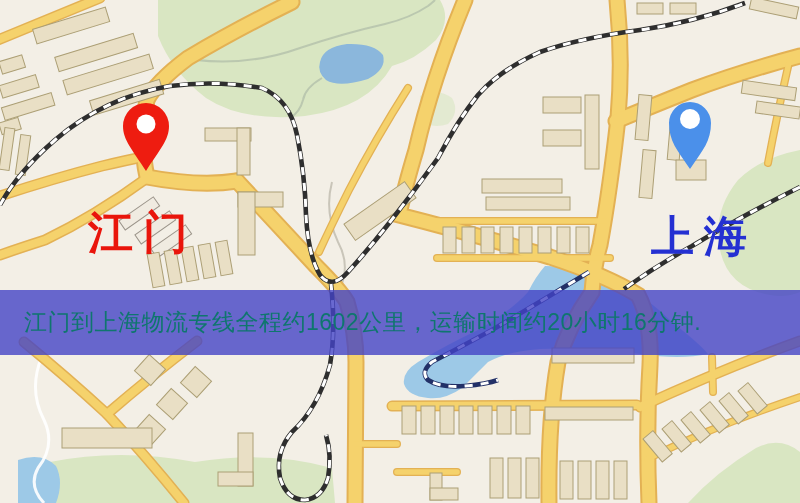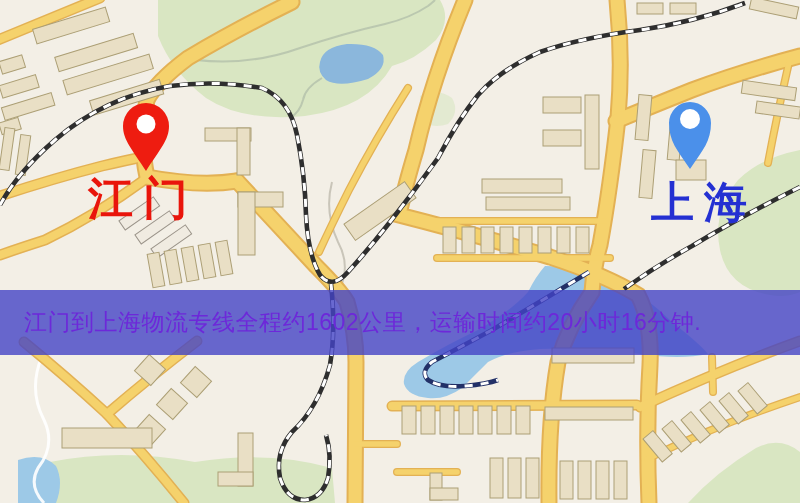--- a/index.html
+++ b/index.html
@@ -16,28 +16,28 @@
   .road-casing .thn{stroke-width:8;}   .road-fill .thn{stroke-width:5.5;}
   .rail-base use{fill:none;stroke:#2e2e2e;stroke-width:4.6;}
   .rail-dash use{fill:none;stroke:#ffffff;stroke-width:3;stroke-dasharray:8 8;}
   .rail-base .wet{stroke:#223066;}
   .bldg rect{fill:#e9dfc6;stroke:#ac9f76;stroke-width:1;}
   .bldg rect.gray{fill:#f0ebe1;stroke:#9b948a;}
   .stream{fill:none;stroke:#b5c2ab;stroke-width:2;opacity:.85;}
   .wpath{fill:none;stroke:#ffffff;stroke-width:3;opacity:.9;}
   .gpath{fill:none;stroke:#c9c5b9;stroke-width:2;}
   .city-label{position:absolute;font-weight:bold;line-height:1;white-space:nowrap;
-    text-shadow:0 0 1px rgba(255,255,255,.3);}
+    text-shadow:0 0 1px rgba(255,255,255,.3);margin-top:34px;}
   .origin-label{left:88px;top:176px;font-size:45px;letter-spacing:10px;color:#e9150b;}
   .dest-label{left:651px;top:181px;font-size:43px;letter-spacing:10px;color:#2430d2;text-align:center;}
   .banner{
     position:absolute;left:0;right:0;top:290px;height:65px;
     background:rgba(67,67,197,.8);
     display:flex;align-items:center;box-sizing:border-box;
-    padding:0 8px 0 24px;color:#6d28d9;font-size:23px;letter-spacing:.5px;
+    padding:0 8px 0 24px;color:#0f766e;font-size:23px;letter-spacing:.5px;
     white-space:nowrap;
   }
 </style>
 </head>
 <body>
 
 <div class="stage">
 
   <svg class="map" width="800" height="503" viewBox="0 0 800 503">
     <defs>

